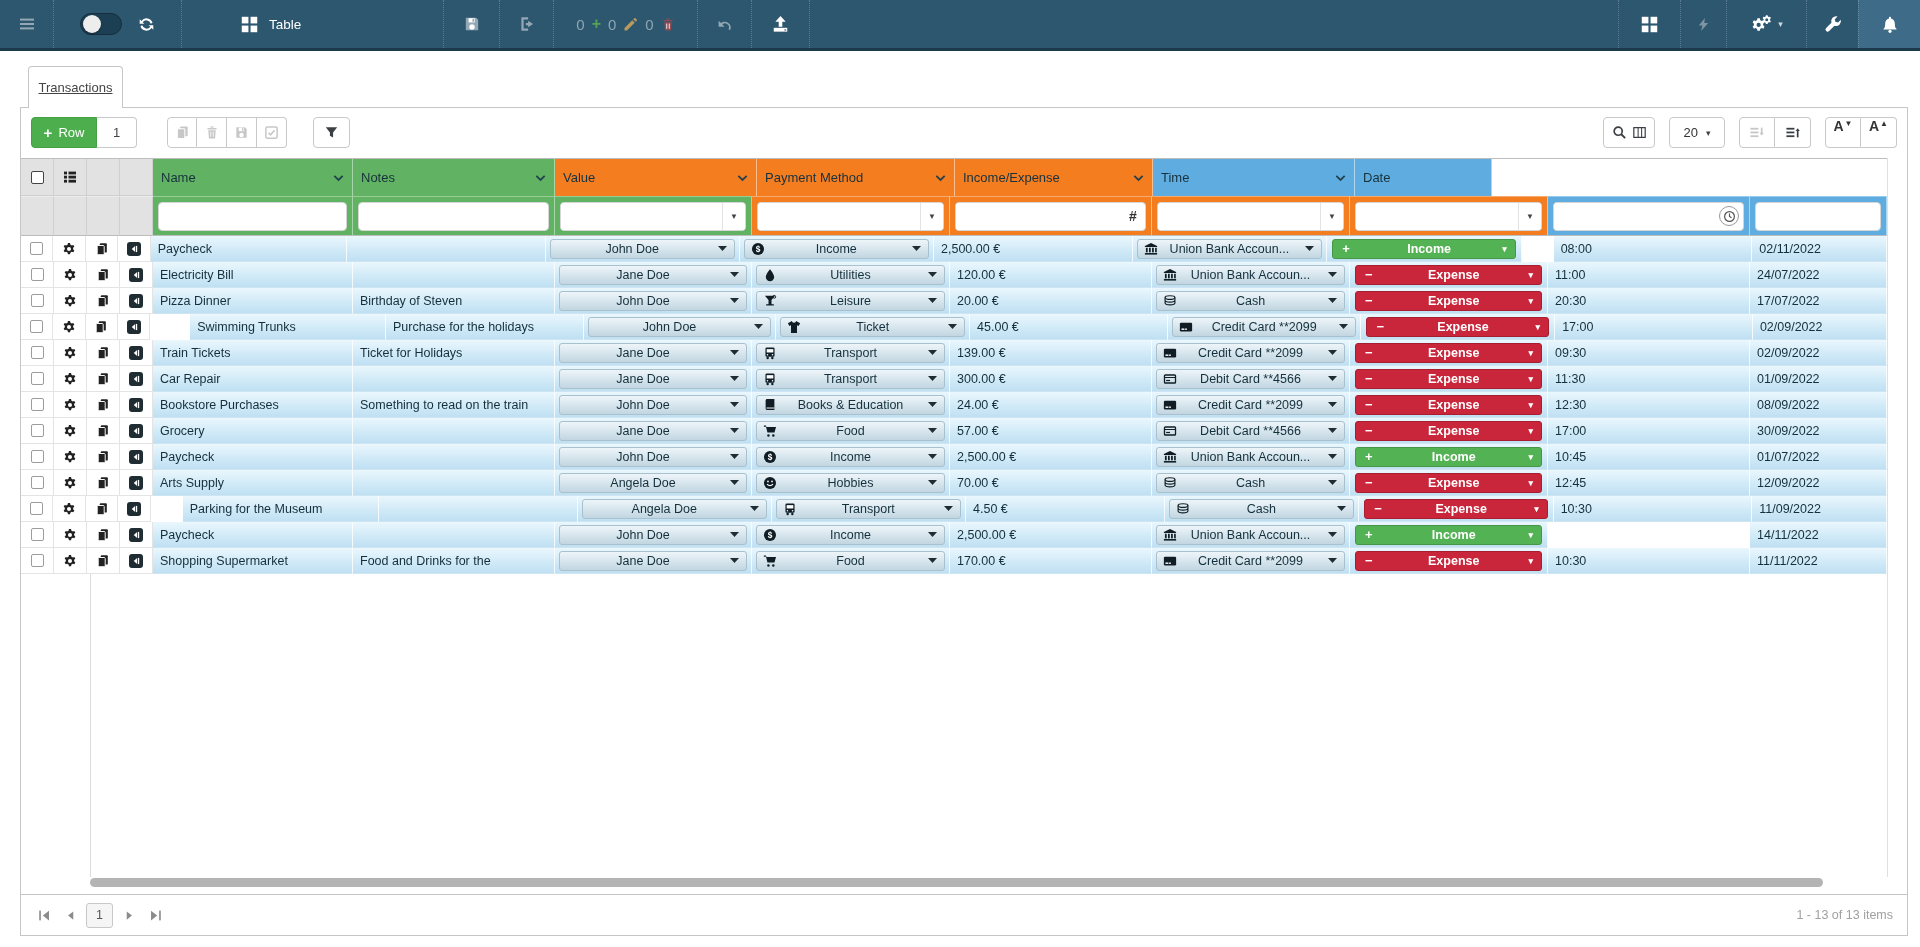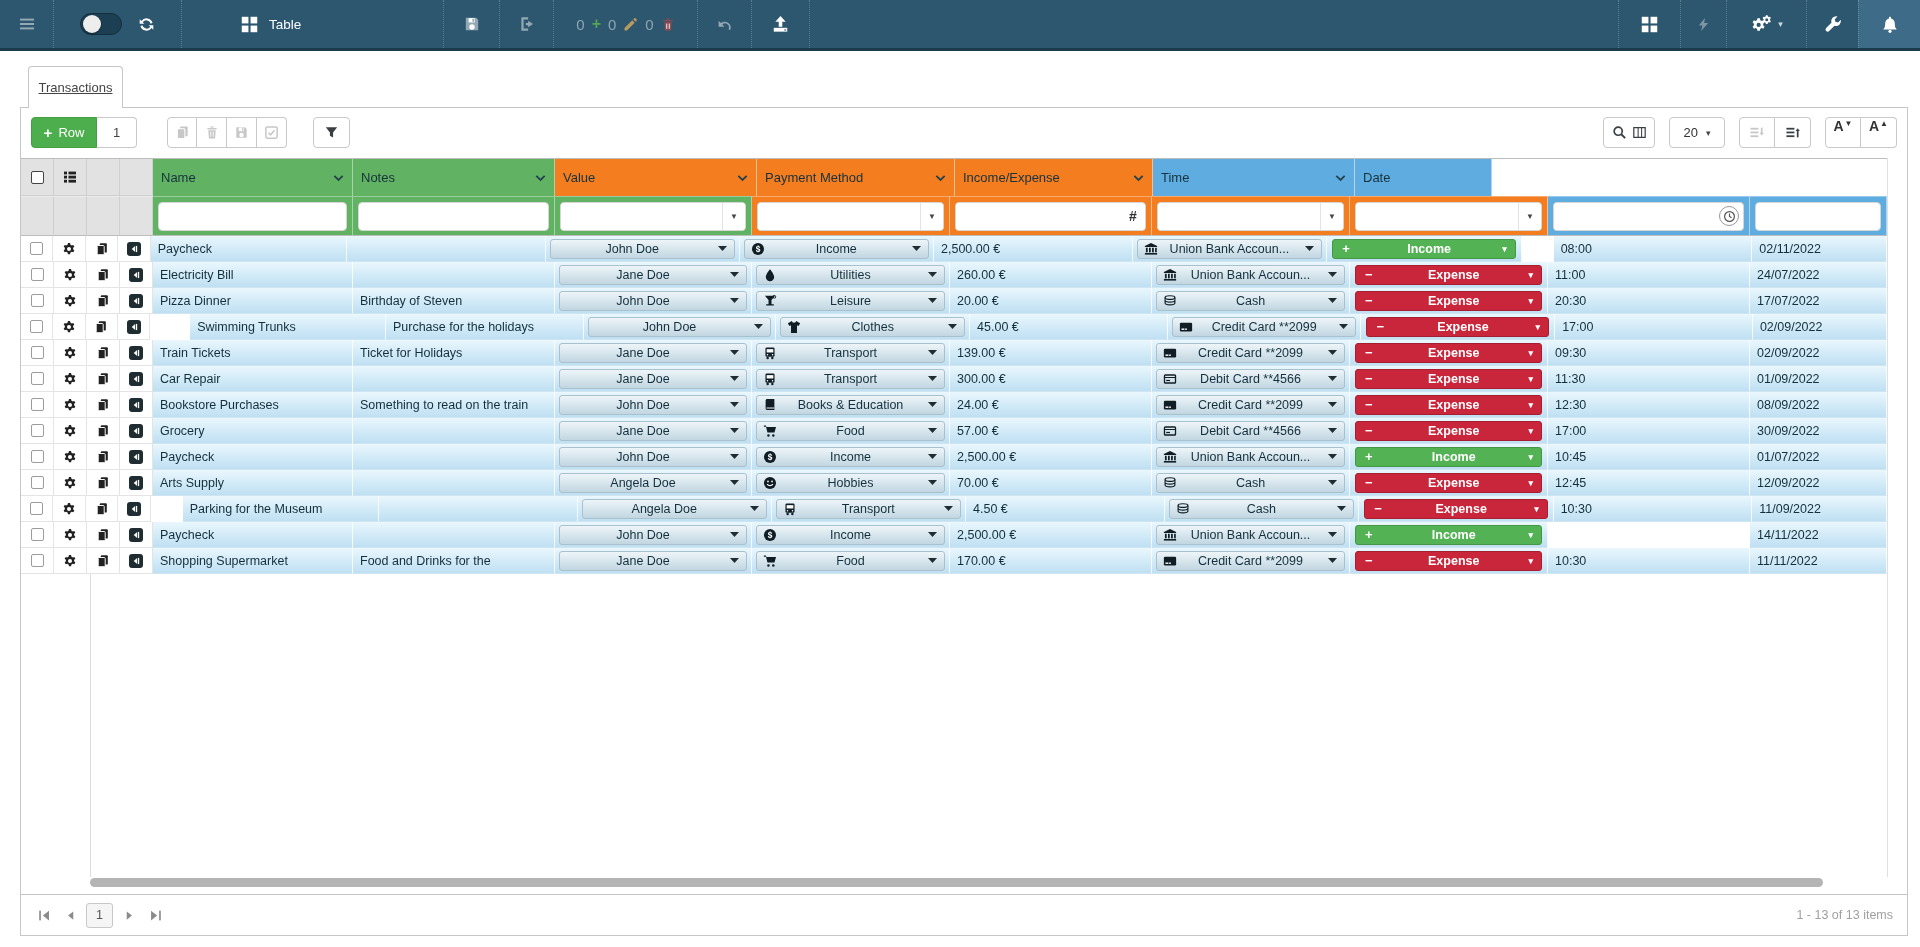--- a/index.html
+++ b/index.html
@@ -671,21 +671,21 @@
                 <svg viewBox="0 0 16 16" xmlns="http://www.w3.org/2000/svg" fill="currentColor">
                   <path d="M8 1.3C8 1.3 3.2 7 3.2 10.2a4.8 4.8 0 0 0 9.6 0C12.8 7 8 1.3 8 1.3z"></path>
                 </svg>
               </span>
               <span class="dd-label">Utilities</span>
               <span class="dd-caret" style="width: 9px; height: 5px; line-height: 0; color: rgb(31, 45, 51);"><svg viewBox="0 0 9 5" xmlns="http://www.w3.org/2000/svg" fill="currentColor">
                   <path d="M0 0h9L4.5 5z"></path>
                 </svg></span>
             </div>
           </div>
-          <div class="bcell text" style="width: 202px;">260.00 €</div>
+          <div class="bcell text" style="width: 202px;">120.00 €</div>
           <div class="bcell" style="width: 198px;">
             <div class="dd">
               <span class="ico dd-icon" style="width: 14px; height: 14px; color: rgb(16, 29, 36);">
                 <svg viewBox="0 0 16 16" xmlns="http://www.w3.org/2000/svg" fill="currentColor">
                   <path d="M8 1 15 4.6V5.6H1V4.6z"></path>
                   <rect x="2.2" y="6.6" width="2" height="5.2"></rect>
                   <rect x="5.7" y="6.6" width="2" height="5.2"></rect>
                   <rect x="9.2" y="6.6" width="2" height="5.2"></rect>
                   <rect x="12.7" y="6.6" width="1.9" height="5.2"></rect>
                   <rect x="1" y="12.6" width="14" height="1.8"></rect>
@@ -832,21 +832,21 @@
                 </svg></span>
             </div>
           </div>
           <div class="bcell" style="width: 198px;">
             <div class="dd">
               <span class="ico dd-icon" style="width: 14px; height: 14px; color: rgb(16, 29, 36);">
                 <svg viewBox="0 0 16 16" xmlns="http://www.w3.org/2000/svg" fill="currentColor">
                   <path d="M5.6 1.2 1 3.8l1.7 3 1.9-.9v8.9h6.8V5.9l1.9.9L15 3.8l-4.6-2.6a2.4 2 0 0 1-4.8 0z"></path>
                 </svg>
               </span>
-              <span class="dd-label">Clothes</span>
+              <span class="dd-label">Ticket</span>
               <span class="dd-caret" style="width: 9px; height: 5px; line-height: 0; color: rgb(31, 45, 51);"><svg viewBox="0 0 9 5" xmlns="http://www.w3.org/2000/svg" fill="currentColor">
                   <path d="M0 0h9L4.5 5z"></path>
                 </svg></span>
             </div>
           </div>
           <div class="bcell text" style="width: 202px;">45.00 €</div>
           <div class="bcell" style="width: 198px;">
             <div class="dd">
               <span class="ico dd-icon" style="width: 14px; height: 14px; color: rgb(16, 29, 36);">
                 <svg viewBox="0 0 16 16" xmlns="http://www.w3.org/2000/svg" fill="currentColor">

